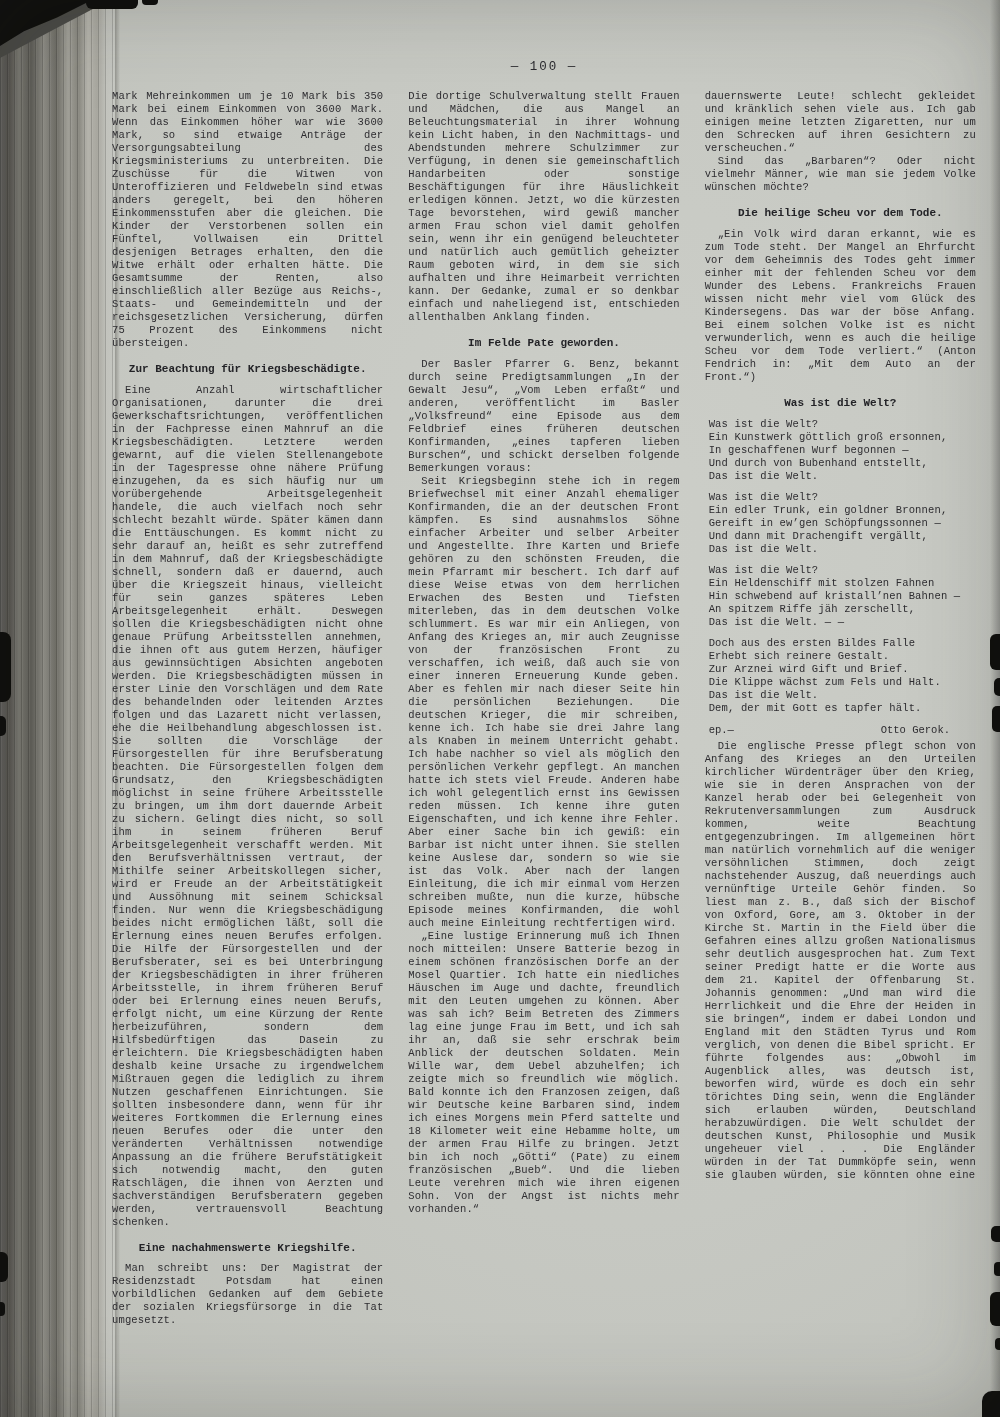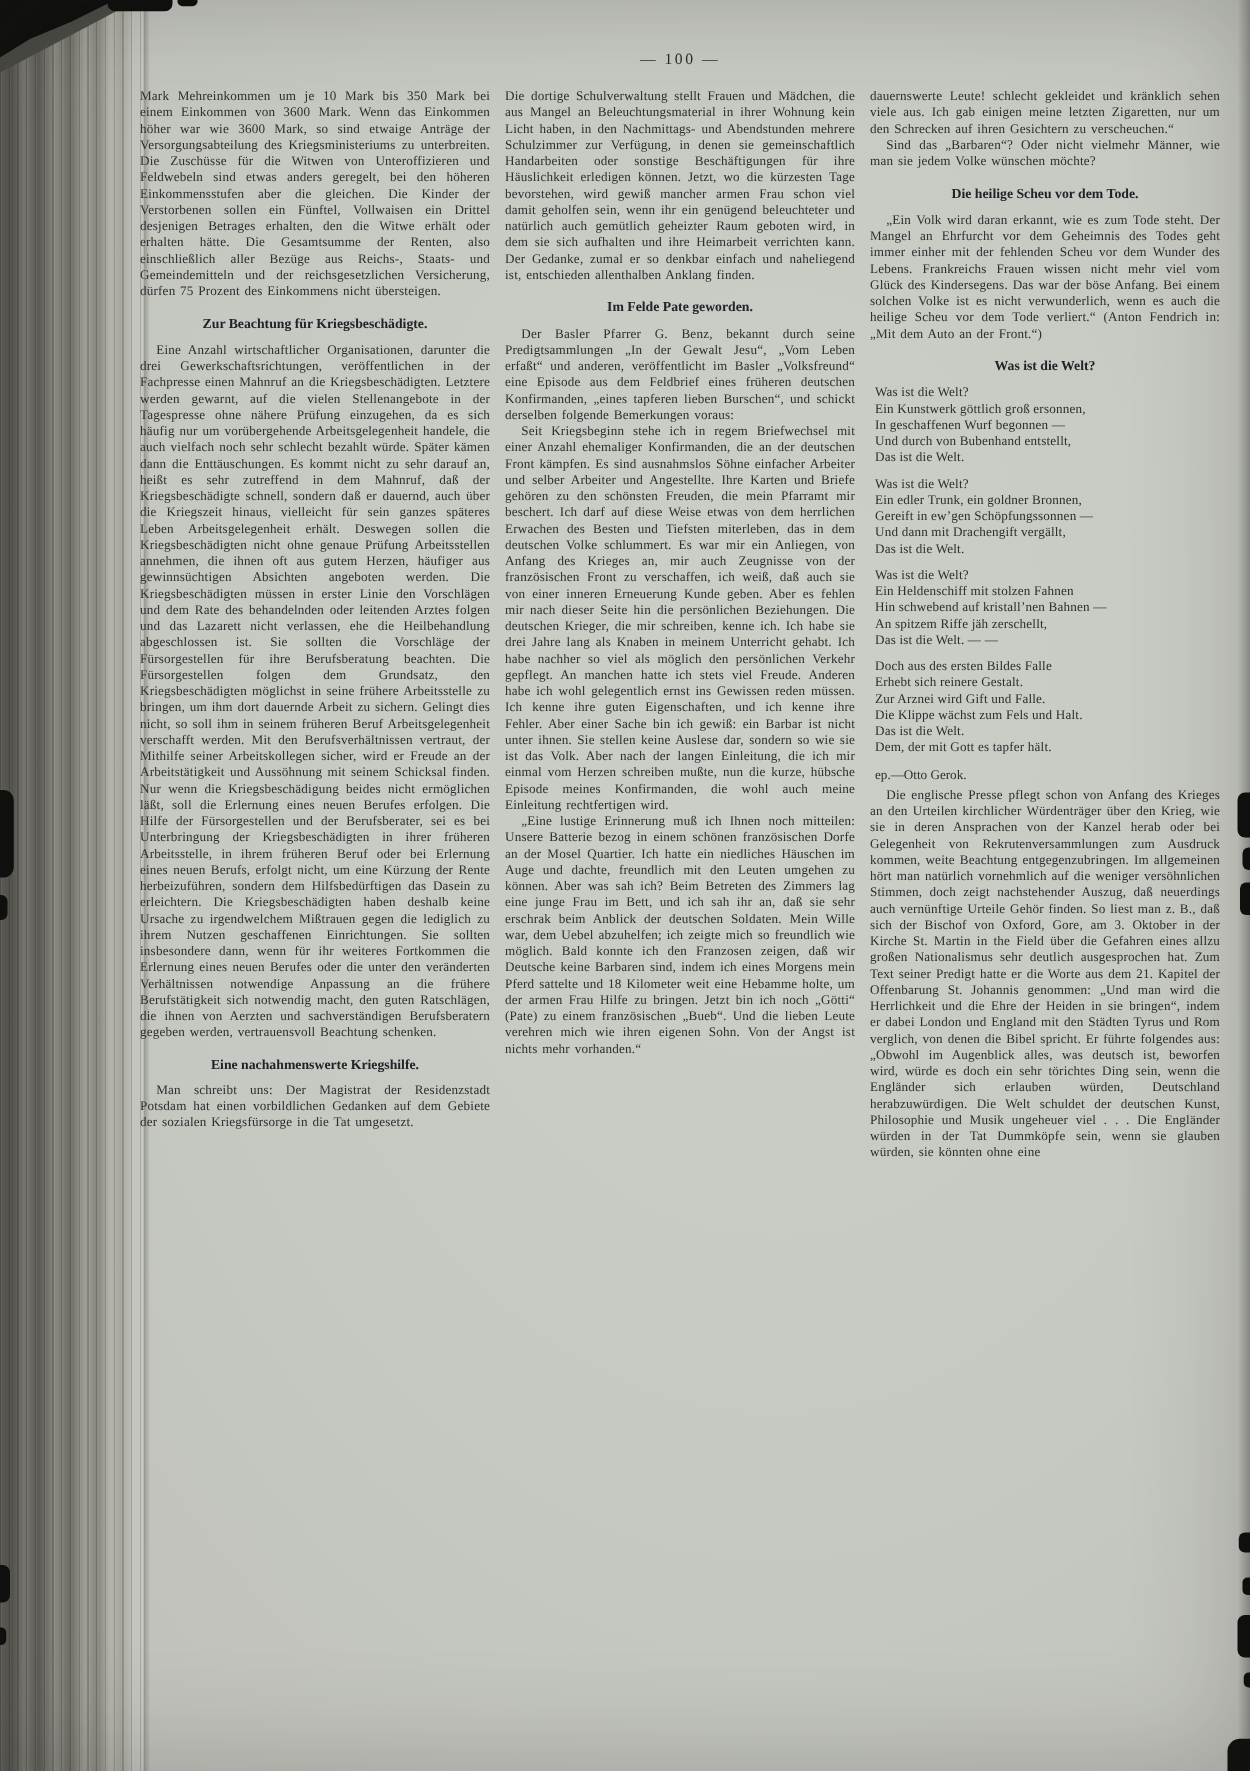--- a/index.html
+++ b/index.html
@@ -44,41 +44,41 @@
   .corner-tl {
     position:absolute; left:0; top:0; width:92px; height:46px; background:#0d0d0b;
     clip-path: polygon(0 0, 100% 0, 62% 38%, 26% 68%, 0 100%);
   }
   .corner-br {
     position:absolute; right:0; bottom:0; width:18px; height:26px; background:#0d0d0b;
     border-radius: 10px 0 0 0;
   }
 
   
-  .content { position:absolute; left:112px; right:24px; top:40px; }
+  .content { position:absolute; left:112px; right:24px; top:60px;font-family:Liberation Mono, monospace; }
   .page-number {
     text-align:center; font-size:12.5px; letter-spacing:2px;
     margin-bottom:16px; color:#2a2a2e;
   }
-  .columns { display:flex; gap:12px; align-items:flex-start; }
+  .columns { display:flex; gap:25px; align-items:flex-start; }
   .column { flex:1 1 0; min-width:0; }
 
   .para {
     font-size:10.5px; line-height:13px; text-align:justify;
     letter-spacing:0.15px; word-spacing:1px;
   }
   .para.indent { text-indent:13px; }
   .heading {
     font-weight:bold; text-align:center; font-size:11px; line-height:13.5px;
     margin:13px 0 7px 0; white-space:pre-line; color:#232327;
   }
   .verse { margin:8px 0 8px 4px; }
   .verse-line { font-size:10.5px; line-height:13px; letter-spacing:0.15px; }
   .byline {
-    display:flex; 
+    display:flex; justify-content:space-between;
     font-size:10.5px; line-height:13px; padding:1px 26px 1px 4px; margin-bottom:2px;
   }
 </style>
 </head>
 <body>
 
 <div class="scan">
   <div class="binding"></div>
   <div class="crease"></div>
   <div class="right-shade"></div>
@@ -123,21 +123,21 @@
           <div class="verse">
             <div class="verse-line">Was ist die Welt?</div>
             <div class="verse-line">Ein Heldenschiff mit stolzen Fahnen</div>
             <div class="verse-line">Hin schwebend auf kristall’nen Bahnen —</div>
             <div class="verse-line">An spitzem Riffe jäh zerschellt,</div>
             <div class="verse-line">Das ist die Welt. — —</div>
           </div>
           <div class="verse">
             <div class="verse-line">Doch aus des ersten Bildes Falle</div>
             <div class="verse-line">Erhebt sich reinere Gestalt.</div>
-            <div class="verse-line">Zur Arznei wird Gift und Falle.</div>
+            <div class="verse-line">Zur Arznei wird Gift und Brief.</div>
             <div class="verse-line">Die Klippe wächst zum Fels und Halt.</div>
             <div class="verse-line">Das ist die Welt.</div>
             <div class="verse-line">Dem, der mit Gott es tapfer hält.</div>
           </div>
           <div class="byline">
             <span>ep.—</span>
             <span>Otto Gerok.</span>
           </div>
           <p class="para indent">Die englische Presse pflegt schon von Anfang des Krieges an den Urteilen kirchlicher Würdenträger über den Krieg, wie sie in deren Ansprachen von der Kanzel herab oder bei Gelegenheit von Rekrutenversammlungen zum Ausdruck kommen, weite Beachtung entgegenzubringen. Im allgemeinen hört man natürlich vornehmlich auf die weniger versöhnlichen Stimmen, doch zeigt nachstehender Auszug, daß neuerdings auch vernünftige Urteile Gehör finden. So liest man z. B., daß sich der Bischof von Oxford, Gore, am 3. Oktober in der Kirche St. Martin in the Field über die Gefahren eines allzu großen Nationalismus sehr deutlich ausgesprochen hat. Zum Text seiner Predigt hatte er die Worte aus dem 21. Kapitel der Offenbarung St. Johannis genommen: „Und man wird die Herrlichkeit und die Ehre der Heiden in sie bringen“, indem er dabei London und England mit den Städten Tyrus und Rom verglich, von denen die Bibel spricht. Er führte folgendes aus: „Obwohl im Augenblick alles, was deutsch ist, beworfen wird, würde es doch ein sehr törichtes Ding sein, wenn die Engländer sich erlauben würden, Deutschland herabzuwürdigen. Die Welt schuldet der deutschen Kunst, Philosophie und Musik ungeheuer viel . . . Die Engländer würden in der Tat Dummköpfe sein, wenn sie glauben würden, sie könnten ohne eine</p>
         </div>

